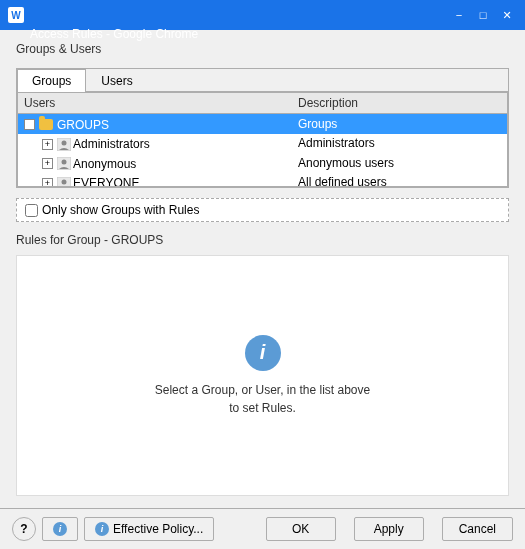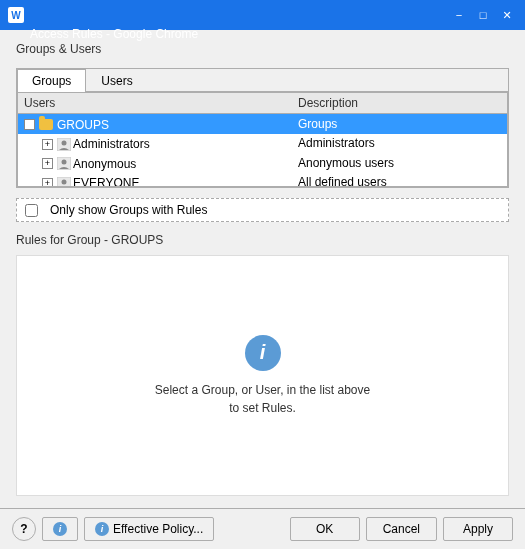--- a/index.html
+++ b/index.html
@@ -181,21 +181,21 @@
       cursor: pointer;
       flex-shrink: 0;
     }
 
     
     .checkbox-row {
       border: 1px dashed #aaa;
       padding: 4px 8px;
       display: flex;
       align-items: center;
-      gap: 12px;
+      gap: 4px;
       background: white;
       margin-top: 2px;
     }
     .checkbox-row input[type=checkbox] {
       width: 13px;
       height: 13px;
     }
 
     
     .rules-section {
@@ -240,21 +240,21 @@
       background: #f0f0f0;
     }
     .bottom-bar-left {
       display: flex;
       align-items: center;
       gap: 6px;
     }
     .bottom-bar-right {
       margin-left: auto;
       display: flex;
-      gap: 6px;
+      gap: 18px;
     }
 
     .dialog-btn {
       padding: 4px 16px;
       font-size: 12px;
       border: 1px solid #adadad;
       background: #f0f0f0;
       cursor: pointer;
       min-width: 70px;
       text-align: center;
@@ -438,17 +438,17 @@
       <button class="policy-btn">
         <span class="policy-icon">i</span>
       </button>
       <button class="policy-btn">
         <span class="policy-icon">i</span>
         <span>Effective Policy...</span>
       </button>
     </div>
     <div class="bottom-bar-right">
       <button class="dialog-btn">OK</button>
+      <button class="dialog-btn">Apply</button>
       <button class="dialog-btn">Cancel</button>
-      <button class="dialog-btn">Apply</button>
     </div>
   </div>
 </div>
 
 </body></html>

